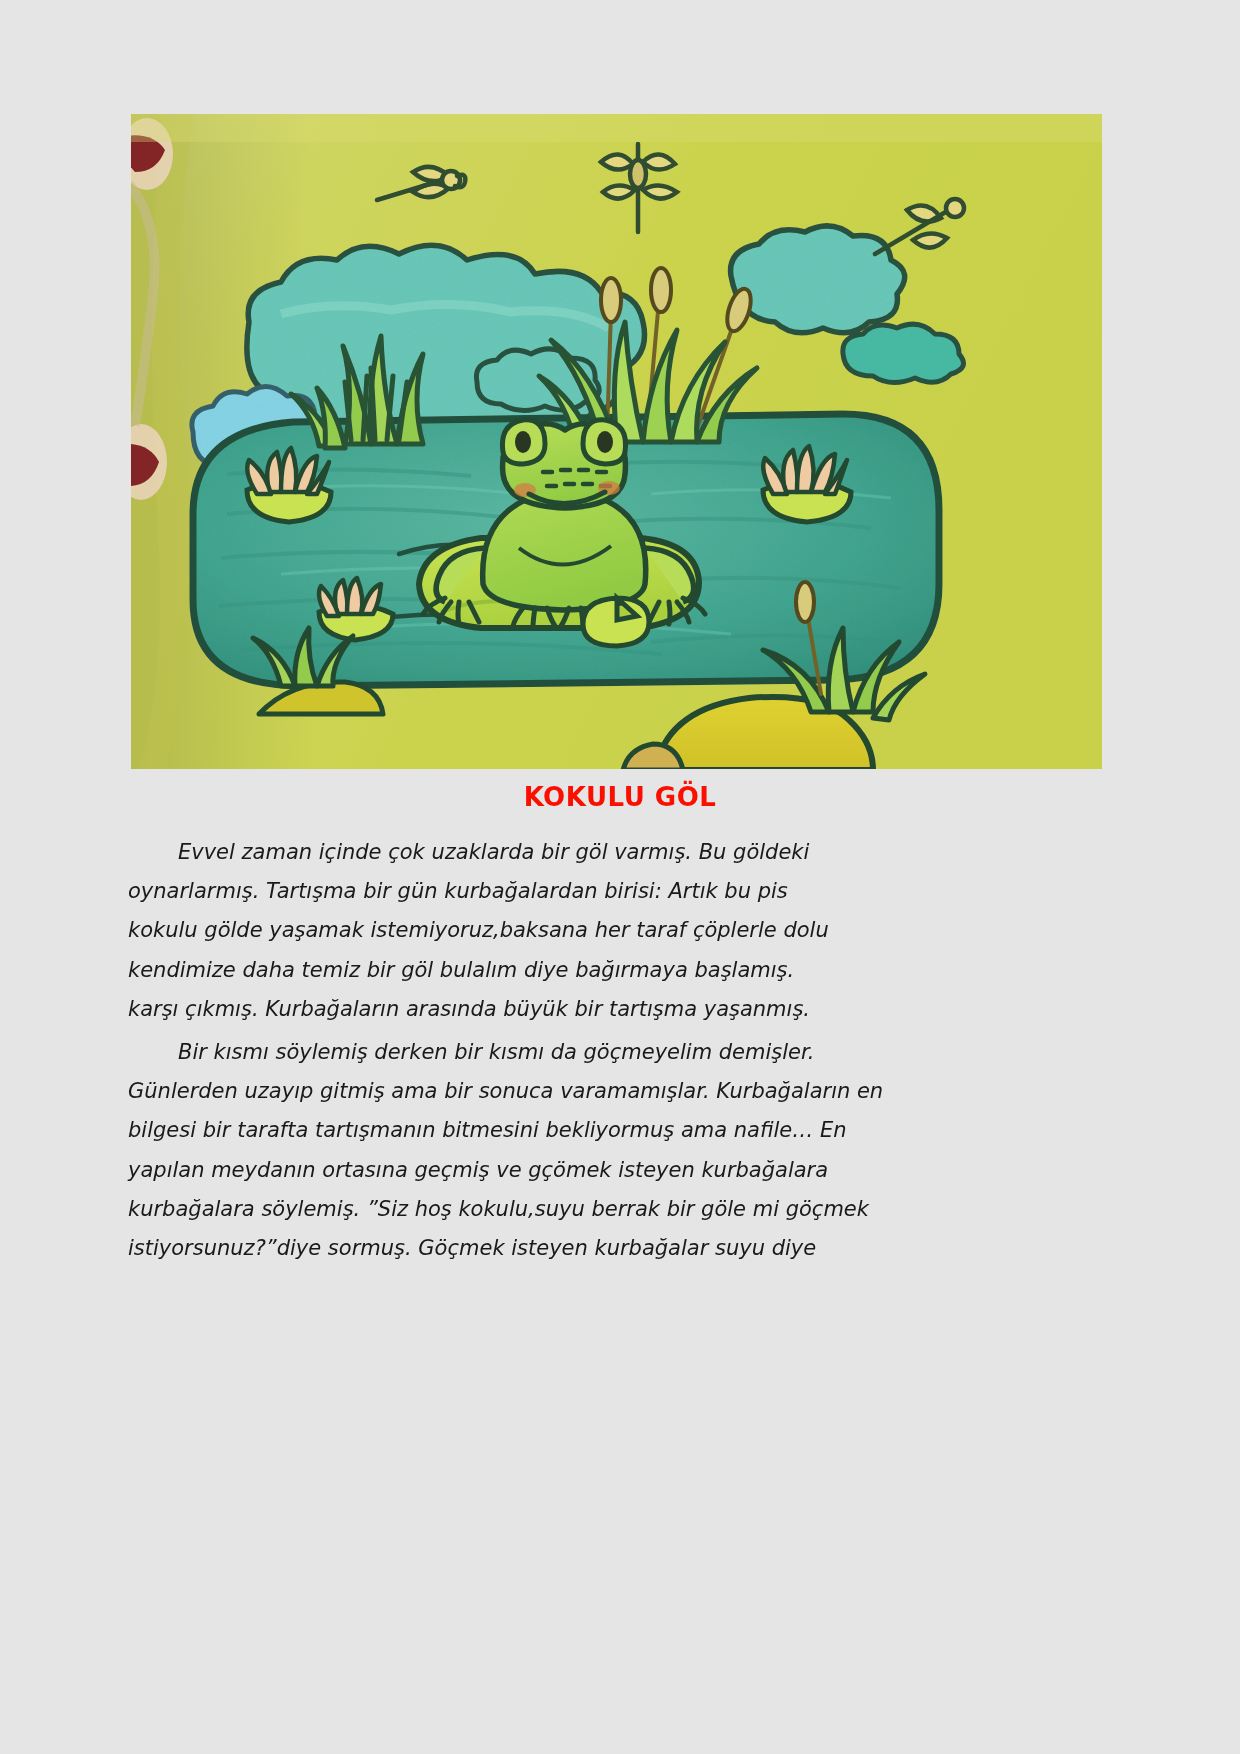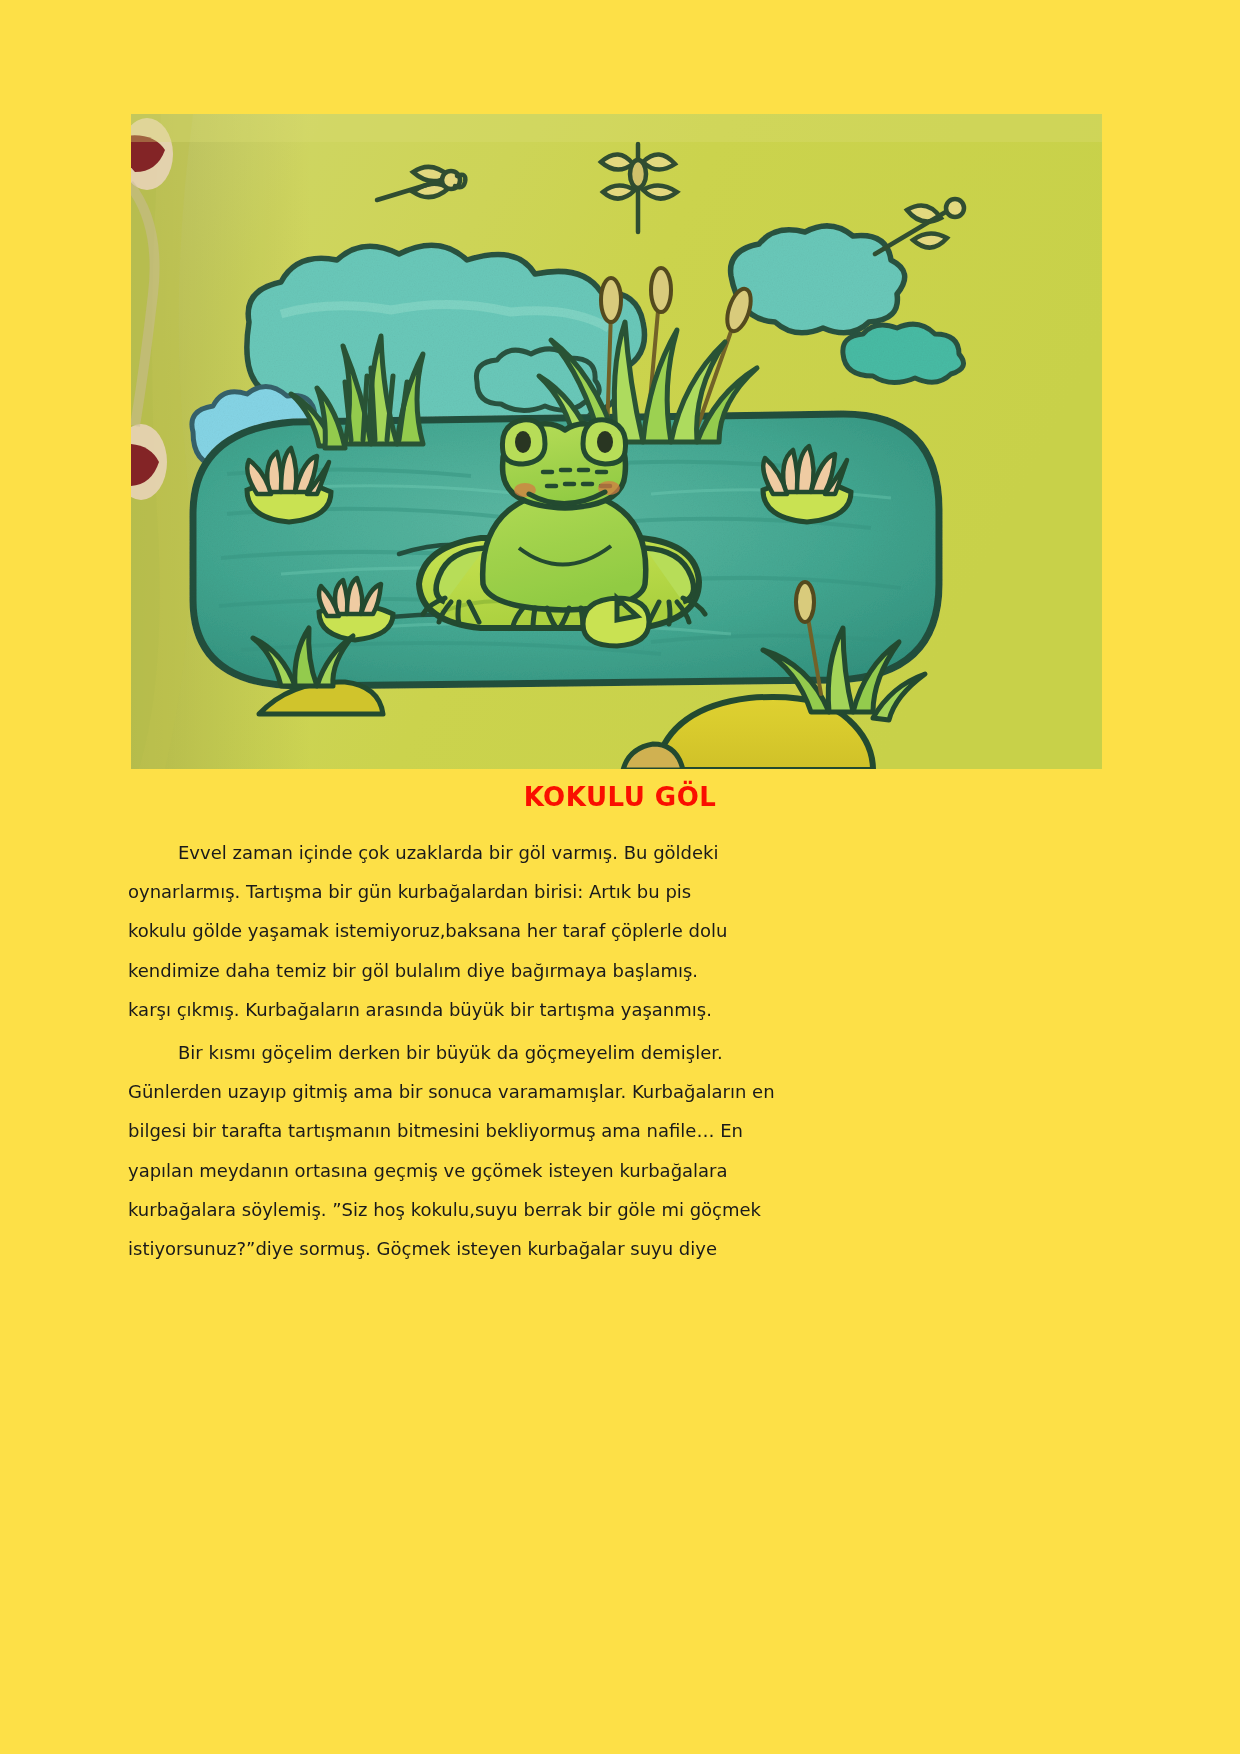--- a/index.html
+++ b/index.html
@@ -11,21 +11,21 @@
     width: 1240px;
     height: 1754px;
     font-family: "DejaVu Sans", sans-serif;
     overflow: hidden;
   }
 
   .page {
     position: relative;
     width: 1240px;
     height: 1754px;
-    background: #fde047;
+    background: #e5e5e5;
   }
 
   
   .photo-wrap {
     position: absolute;
     left: 131px;
     top: 114px;
     width: 971px;
     height: 655px;
     overflow: hidden;
@@ -52,22 +52,23 @@
   }
 
   
   .body-text {
     position: absolute;
     left: 128px;
     top: 833px;
     width: 842px;
     color: #1a1a1a;
     font-family: "DejaVu Sans", sans-serif;
-    font-size: 18px;
+    font-size: 21px;
     line-height: 39.2px;
+    font-style: italic;
   }
   .body-text p {
     margin: 0 0 4px 0;
     text-indent: 50px;
     white-space: normal;
   }
   .body-text p .ln {
     display: block;
     text-indent: 0;
   }
@@ -388,21 +389,21 @@
 
   <div class="body-text">
     <p>
       <span class="ln first">Evvel zaman içinde çok uzaklarda bir göl varmış. Bu göldeki</span>
       <span class="ln">oynarlarmış. Tartışma bir gün kurbağalardan birisi: Artık bu pis</span>
       <span class="ln">kokulu gölde yaşamak istemiyoruz,baksana her taraf çöplerle dolu</span>
       <span class="ln">kendimize daha temiz bir göl bulalım diye bağırmaya başlamış.</span>
       <span class="ln">karşı çıkmış. Kurbağaların arasında büyük bir tartışma yaşanmış.</span>
     </p>
     <p>
-      <span class="ln first">Bir kısmı göçelim derken bir büyük da göçmeyelim demişler.</span>
+      <span class="ln first">Bir kısmı söylemiş derken bir kısmı da göçmeyelim demişler.</span>
       <span class="ln">Günlerden uzayıp gitmiş ama bir sonuca varamamışlar. Kurbağaların en</span>
       <span class="ln">bilgesi bir tarafta tartışmanın bitmesini bekliyormuş ama nafile… En</span>
       <span class="ln">yapılan meydanın ortasına geçmiş ve gçömek isteyen kurbağalara</span>
       <span class="ln">kurbağalara söylemiş. ”Siz hoş kokulu,suyu berrak  bir göle mi göçmek</span>
       <span class="ln">istiyorsunuz?”diye sormuş. Göçmek isteyen kurbağalar suyu diye</span>
     </p>
   </div>
 
 </div>
 

